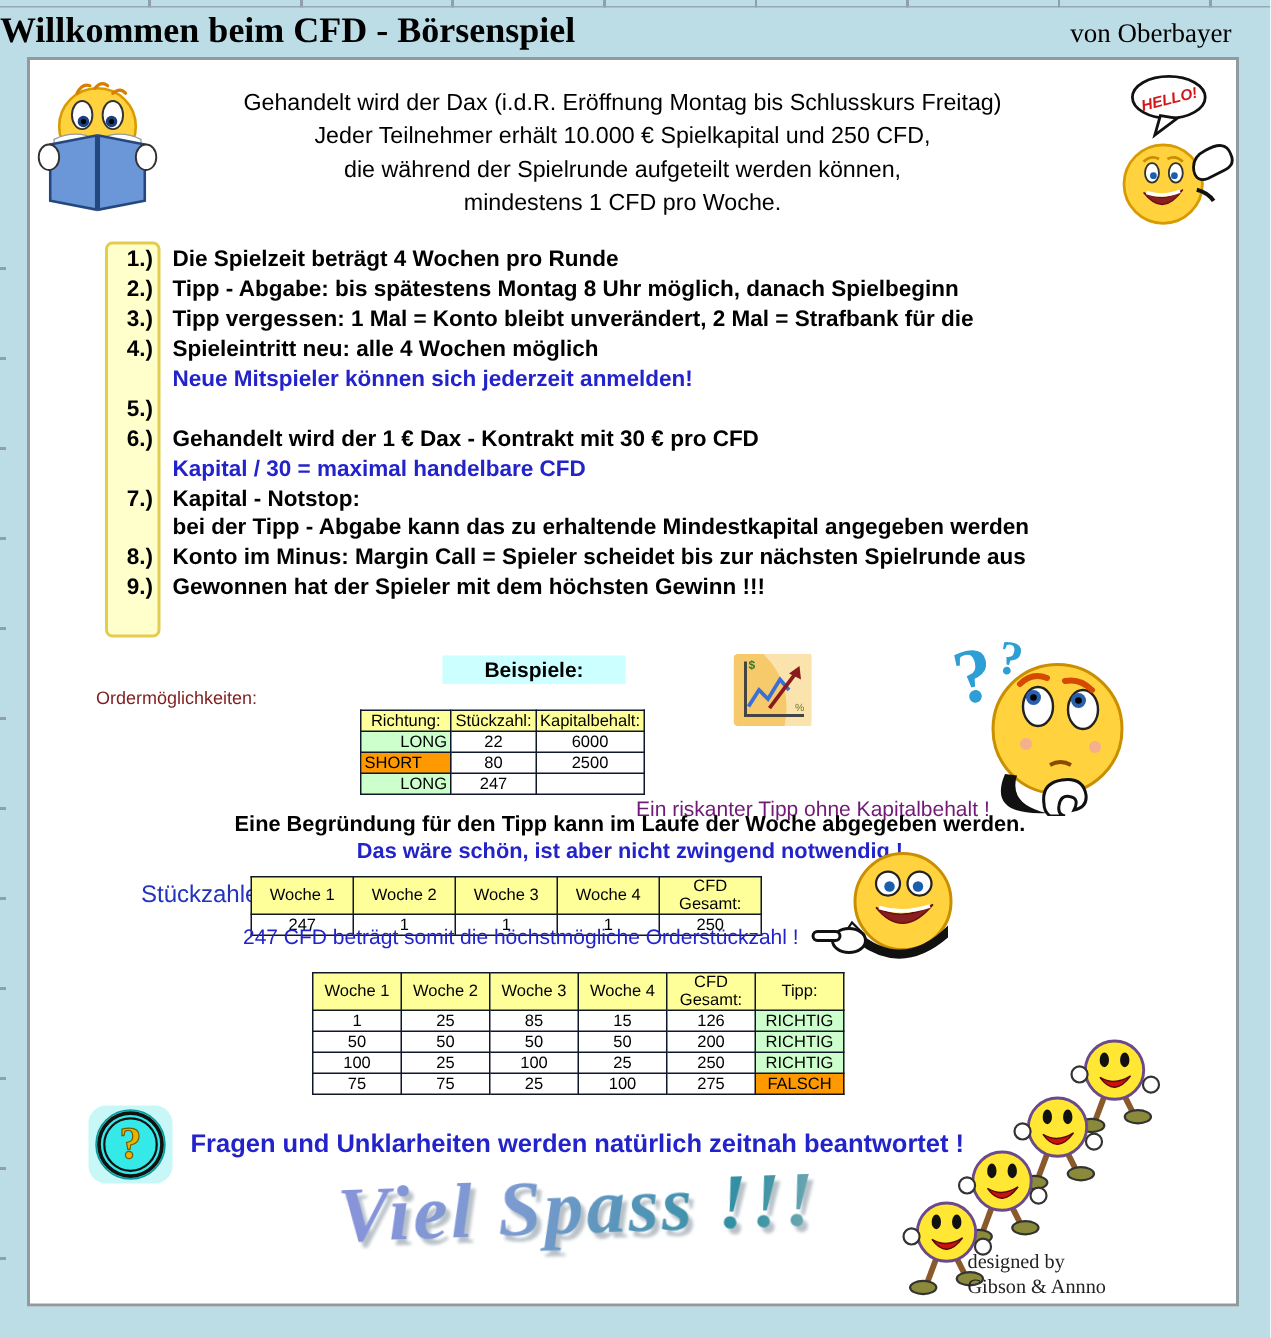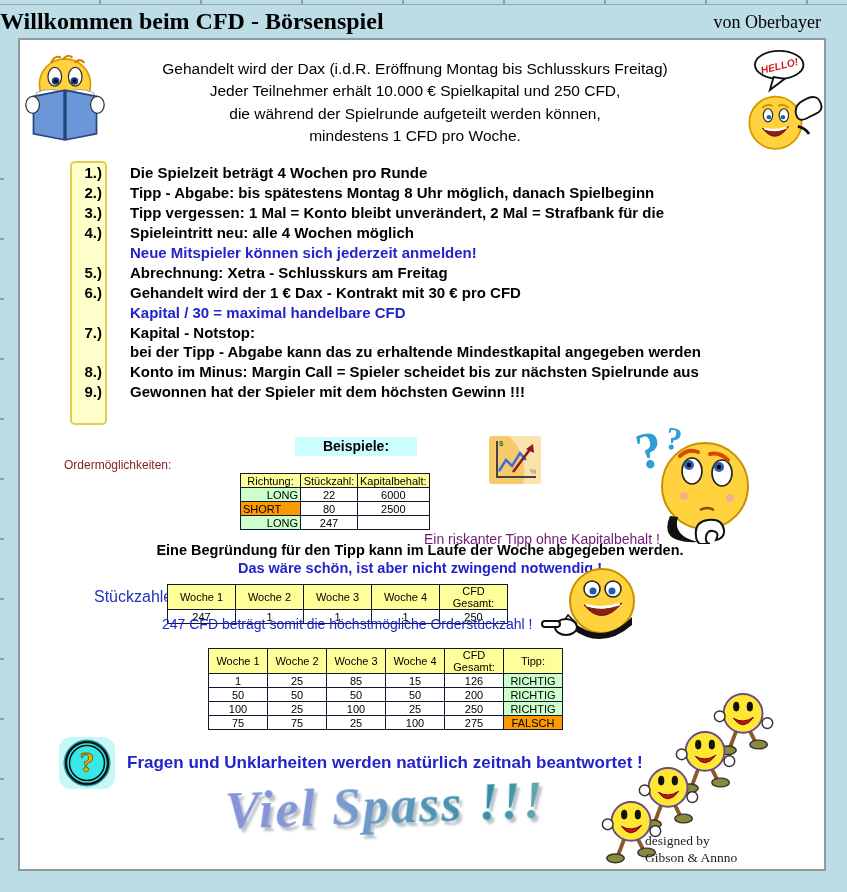--- a/index.html
+++ b/index.html
@@ -22,21 +22,21 @@
   
   .sheet{left:18px;top:38px;width:808px;height:833px;background:#ffffff;border:2px solid #8f9b9e;box-sizing:border-box;}
 
   .intro{left:95px;top:58px;width:640px;text-align:center;font-weight:normal;font-size:15.5px;line-height:22.4px;color:#000;}
 
   
   .num-col{left:70px;top:161px;width:37px;height:264px;background:#ffffcc;border:2px solid #e3cc4e;border-radius:5px;box-sizing:border-box;}
   .rules{left:72px;top:163px;width:740px;}
   .rl{display:flex;height:19.9px;align-items:center;font-size:15px;font-weight:bold;color:#000;}
   .rn{width:30px;text-align:right;flex:none;}
-  .rt{margin-left:28px;white-space:nowrap;}
+  .rt{margin-left:13px;white-space:nowrap;}
   .blue{color:#2323cb;}
 
   
   .orders-label{left:64px;top:458px;font-size:12px;color:#7f1d1d;}
   .beispiele{left:295px;top:437px;width:122px;height:19px;background:#ccffff;text-align:center;font-weight:bold;font-size:14px;line-height:19px;color:#000;}
   table{border-collapse:collapse;font-size:11px;color:#000;}
   th,td{border:1px solid #0f172a;height:13px;padding:0 2px;text-align:center;line-height:12px;font-weight:normal;}
   th{background:#ffff99;}
   td.long{background:#ccffcc;text-align:right;}
   td.short{background:#ff9900;text-align:left;}
@@ -144,21 +144,20 @@
     <div class="rl">
         <span class="rn">4.)</span>
         <span class="rt">Spieleintritt  neu:  alle  4 Wochen  möglich</span>
       </div>
     <div class="rl">
         <span class="rn"></span>
         <span class="rt blue">Neue Mitspieler  können  sich jederzeit  anmelden!</span>
       </div>
     <div class="rl">
         <span class="rn">5.)</span>
-        <span class="rt">Abrechnung:  Xetra - Schlusskurs  am Freitag</span>
       </div>
     <div class="rl">
         <span class="rn">6.)</span>
         <span class="rt">Gehandelt  wird der  1 € Dax - Kontrakt mit 30 € pro CFD</span>
       </div>
     <div class="rl">
         <span class="rn"></span>
         <span class="rt blue">Kapital  / 30 = maximal  handelbare  CFD</span>
       </div>
     <div class="rl">

